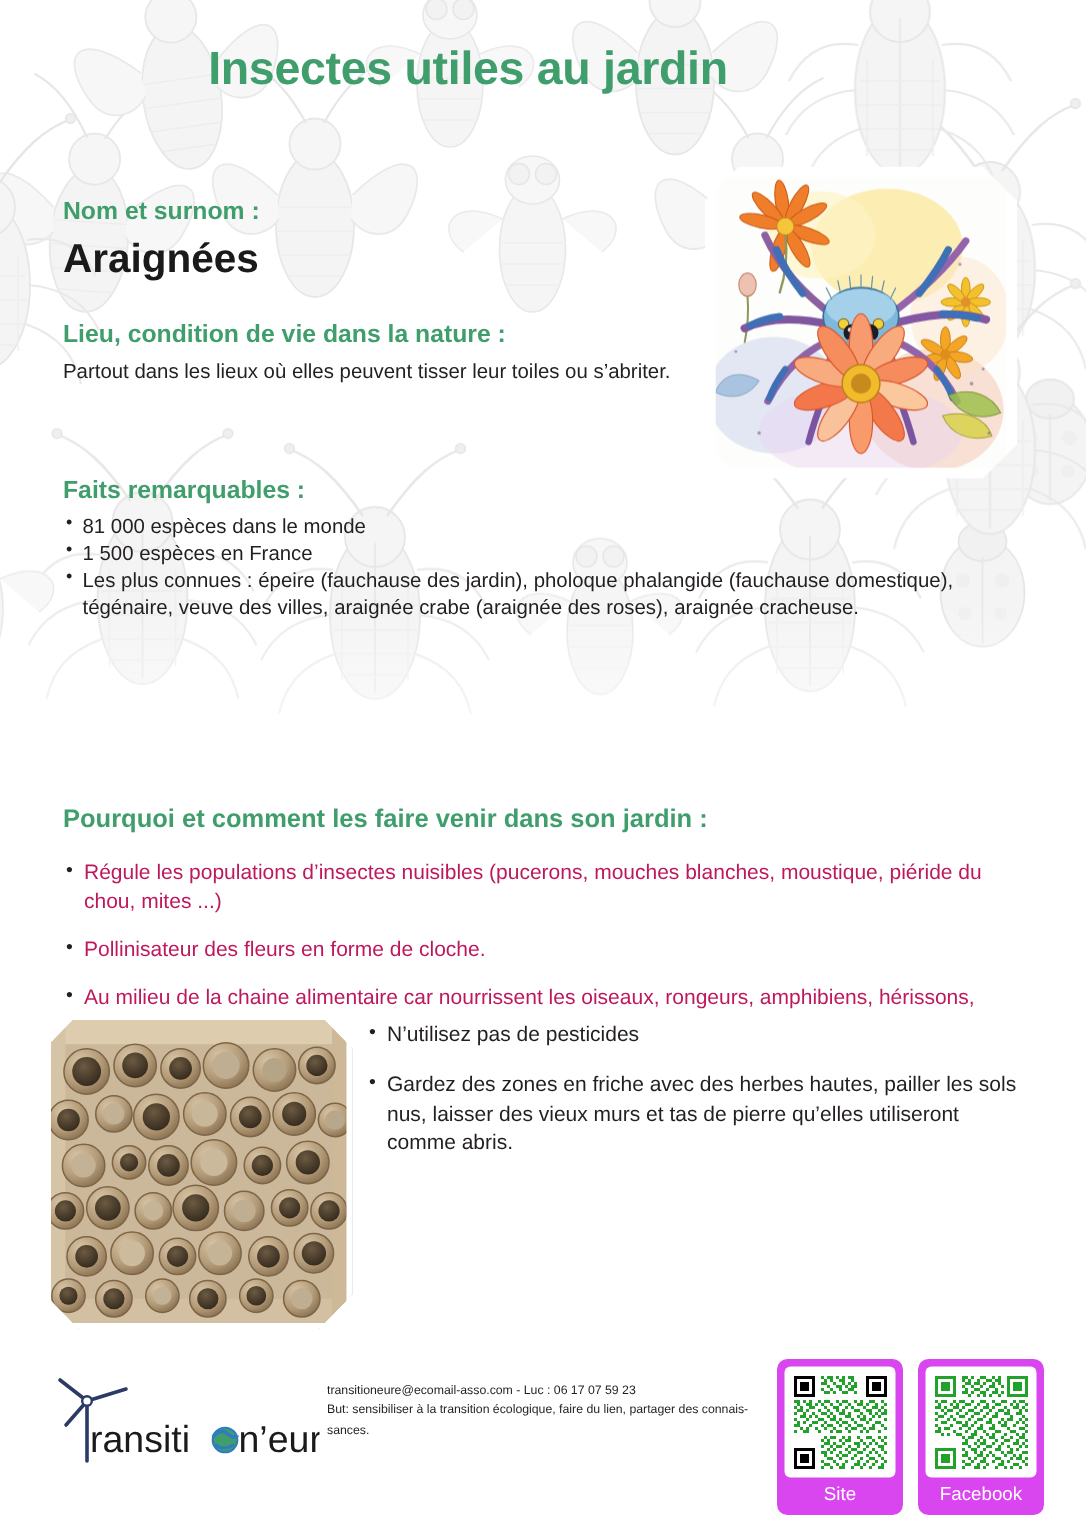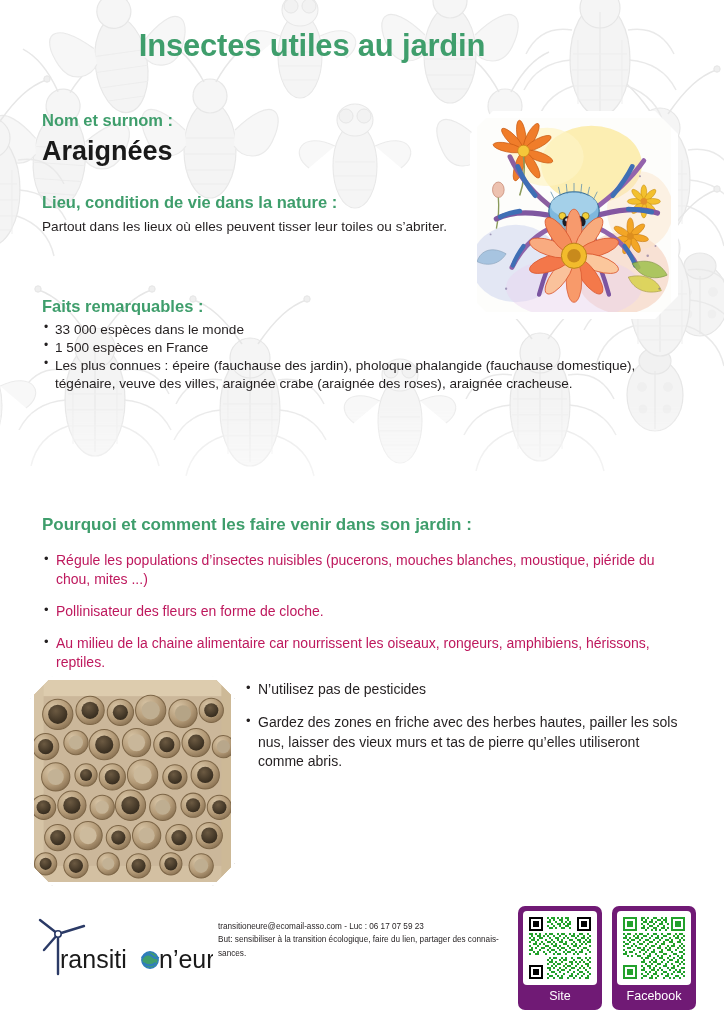--- a/index.html
+++ b/index.html
@@ -25,21 +25,21 @@
   
   .title{
     position:absolute;left:0;top:28px;width:624px;text-align:center;
     font-size:31px;font-weight:bold;color:#3f9e6c;letter-spacing:-0.2px;
     z-index:5;
   }
 
   
   .block{position:absolute;z-index:5;}
   .h-green{
-    color:#3f9e6c;font-weight:bold;font-size:16.5px;line-height:1.2;
+    color:#3f9e6c;font-weight:bold;font-size:16.5px;line-height:1.2;margin-top:21px;
   }
   .bigname{
     font-size:27px;font-weight:bold;color:#1a1a1a;line-height:1.1;margin-top:6px;
   }
   .body-text{font-size:13.6px;line-height:1.32;color:#231f20;}
 
   ul.facts{margin:4px 0 0 0;padding:0;list-style:none;}
   ul.facts li{
     font-size:13.6px;line-height:1.33;color:#231f20;
     padding-left:13px;position:relative;margin-bottom:0px;
@@ -85,21 +85,21 @@
   #hotel-frame{left:30px;top:676px;width:205px;height:210px;}
   #hotel-frame .inner-img{inset:4px;}
   .footer-contact{
     position:absolute;left:218px;top:920px;width:290px;
     font-size:8.2px;line-height:1.62;color:#231f20;z-index:7;
   }
   .logo{position:absolute;left:38px;top:916px;width:175px;height:70px;z-index:7;}
 
   .qr-wrap{position:absolute;left:518px;top:906px;z-index:7;display:flex;gap:10px;}
   .qr-card{
-    width:84px;border-radius:7px;background:#701a75;
+    width:84px;border-radius:7px;background:#d946ef;
     overflow:hidden;box-shadow:0 0 0 0 rgba(0,0,0,0);
     display:flex;flex-direction:column;align-items:center;
   }
   .qr-white{
     width:74px;height:74px;background:#fff;border-radius:4px;margin:5px 0 2px 0;
     display:flex;align-items:center;justify-content:center;
   }
   .qr-label{
     color:#fff;font-size:12.5px;line-height:1;padding:3px 0 7px 0;
     font-family:"Liberation Sans",sans-serif;
@@ -192,21 +192,21 @@
   </div>
 
   <div class="block" style="left:42px;top:193px;width:420px;">
     <div class="h-green">Lieu, condition de vie dans la nature :</div>
     <div class="body-text" style="margin-top:5px;">Partout dans les lieux où elles peuvent tisser leur toiles ou s’abriter.</div>
   </div>
 
   <div class="block" style="left:42px;top:297px;width:645px;">
     <div class="h-green">Faits remarquables :</div>
     <ul class="facts">
-      <li>33 000 espèces dans le monde</li>
+      <li>81 000 espèces dans le monde</li>
       <li>1 500 espèces en France</li>
       <li>Les plus connues : épeire (fauchause des jardin), pholoque phalangide (fauchause domestique), tégénaire, veuve des villes, araignée crabe (araignée des roses), araignée cracheuse.</li>
     </ul>
   </div>
 
   <div class="block" style="left:42px;top:515px;width:650px;">
     <div class="h-green" style="font-size:17px;">Pourquoi et comment les faire venir dans son jardin :</div>
     <ul class="why" style="margin-top:16px;">
       <li>Régule les populations d’insectes nuisibles (pucerons, mouches blanches, moustique, piéride du chou, mites ...)</li>
       <li>Pollinisateur des fleurs en forme de cloche.</li>

